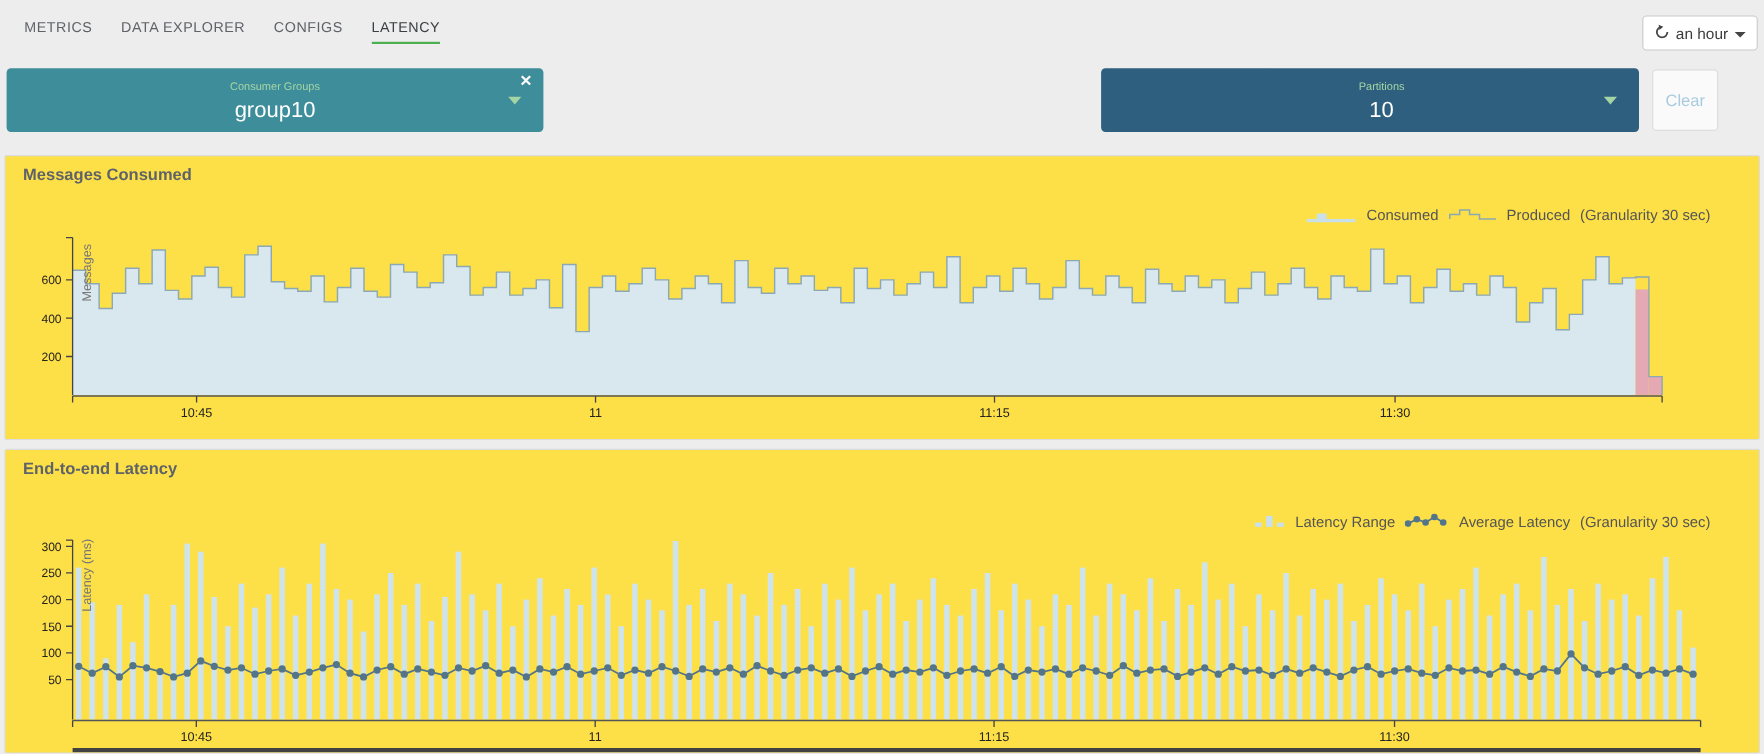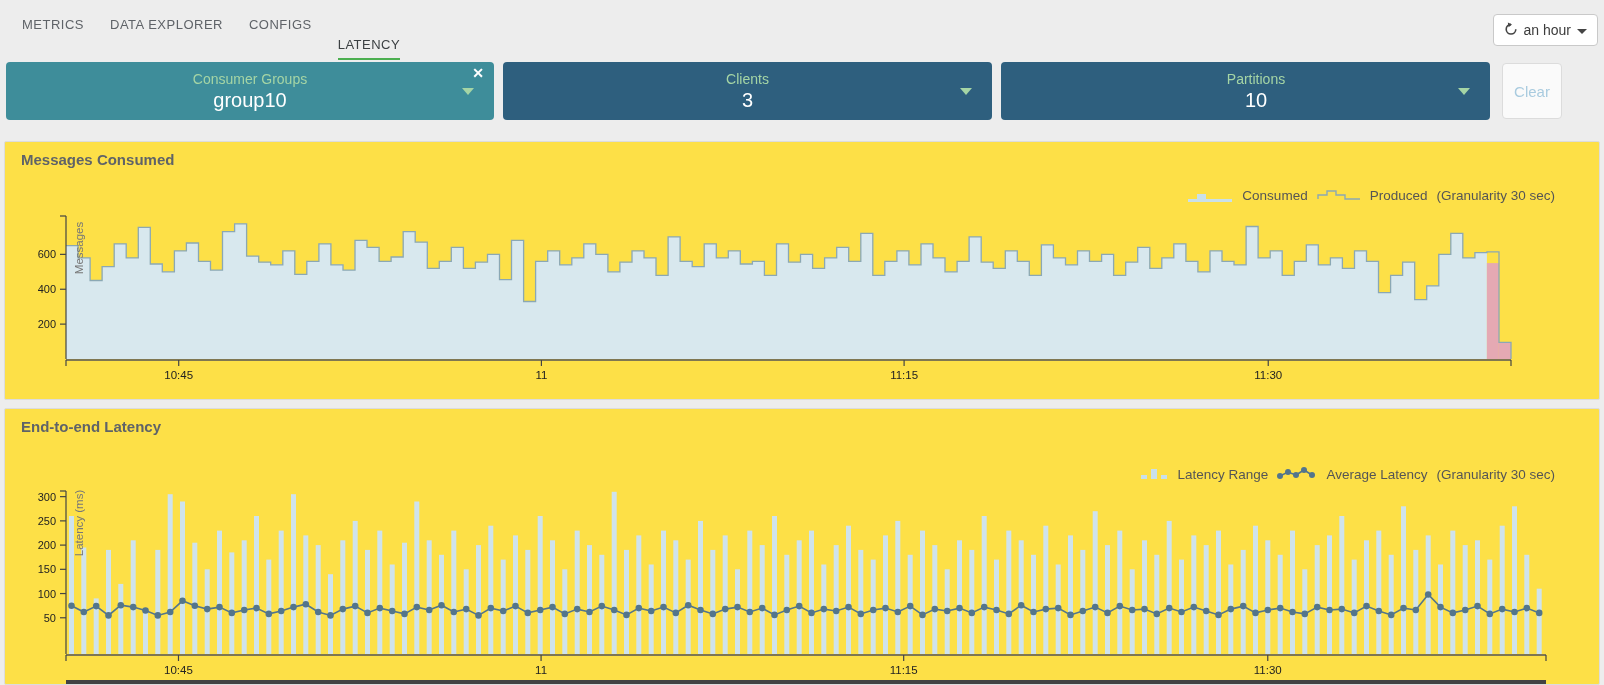--- a/index.html
+++ b/index.html
@@ -10,36 +10,36 @@
     position:relative;
     color:#333;
   }
   
   .tabbar { position:absolute; left:0; top:0; width:1604px; height:50px; }
   .tabs { position:absolute; left:22px; top:17px; display:flex; gap:26px; }
   .tab {
     font-size:13px; letter-spacing:.5px; color:#5f6368; cursor:pointer;
     padding-bottom:6px; border-bottom:2px solid transparent; white-space:nowrap;
   }
-  .tab.active { color:#3c4043; border-bottom-color:#4CAF50;margin-top:20px; }
+  .tab.active { color:#3c4043; border-bottom-color:#4CAF50; }
   .time-btn {
     position:absolute; right:6px; top:14px; height:32px; min-width:98px;
     background:#fff; border:1px solid #c9c9c9; border-radius:4px;
     display:flex; align-items:center; justify-content:center; gap:6px;
     padding:0 10px; font-size:14px; color:#3c3c3c; cursor:pointer;
   }
   .time-btn .caret { width:0; height:0; border-left:5px solid transparent;
     border-right:5px solid transparent; border-top:5px solid #444; margin-top:2px; }
   
   .filters { position:absolute; left:0; top:62px; width:1604px; height:58px; }
   .fcard {
     position:absolute; top:0; height:58px; border-radius:4px; cursor:pointer;
     display:flex; flex-direction:column; align-items:center; justify-content:center;
   }
-  .fcard .flabel { font-size:14px; line-height:17px; }
+  .fcard .flabel { font-size:10px; line-height:17px; }
   .fcard .fvalue { font-size:20px; line-height:24px; color:#fff; }
   .fcard .fcaret { position:absolute; right:20px; top:26px; width:0; height:0;
     border-left:6px solid transparent; border-right:6px solid transparent;
     border-top:7px solid; }
   .fcard .fclose {
     position:absolute; right:10px; top:4px; font-size:14px; font-weight:bold;
     color:#fff; cursor:pointer; line-height:14px;
   }
   .clear-btn {
     position:absolute; left:1502px; top:1px; width:60px; height:56px;
@@ -81,25 +81,20 @@
     <span>an hour</span>
     <span class="caret"></span>
   </div>
 </div>
 
 <div class="filters">
   <div class="fcard" id="card-groups" style="left: 6px; width: 488px; background: rgb(62, 141, 154);">
     <span class="fclose">✕</span>
     <span class="flabel" style="color: rgb(165, 213, 165);">Consumer Groups</span>
     <span class="fvalue">group10</span>
-    <span class="fcaret" style="border-top-color: rgb(165, 213, 165);"></span>
-  </div>
-  <div class="fcard" id="card-clients" style="left: 503px; width: 489px; background: rgb(46, 95, 126);">
-    <span class="flabel" style="color: rgb(165, 213, 165);">Clients</span>
-    <span class="fvalue">3</span>
     <span class="fcaret" style="border-top-color: rgb(165, 213, 165);"></span>
   </div>
   <div class="fcard" id="card-partitions" style="left: 1001px; width: 489px; background: rgb(46, 95, 126); padding-left: 21px;">
     <span class="flabel" style="color: rgb(165, 213, 165);">Partitions</span>
     <span class="fvalue">10</span>
     <span class="fcaret" style="border-top-color: rgb(165, 213, 165);"></span>
   </div>
   <div class="clear-btn" id="clear-btn" style="color: rgb(169, 203, 223);">Clear</div>
 </div>
 

